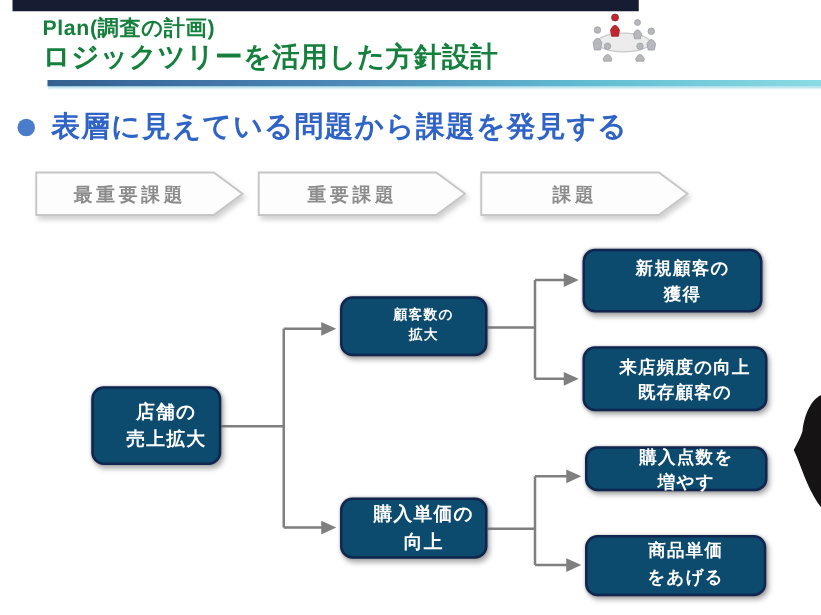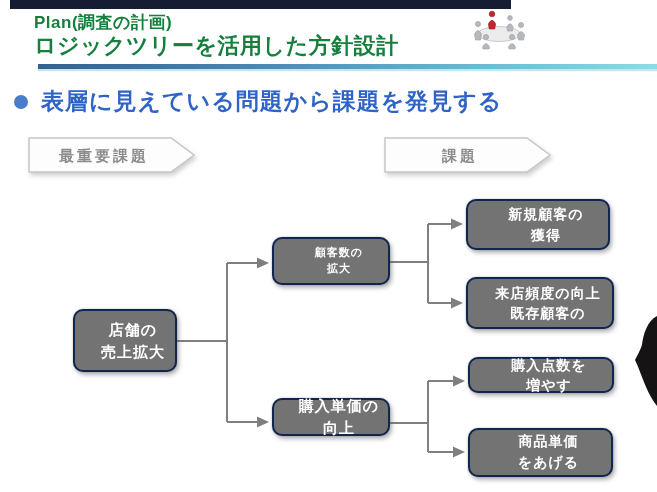--- a/index.html
+++ b/index.html
@@ -26,30 +26,30 @@
   .banner{position:absolute;top:136px;width:170px;height:40px;}
   .banner svg{overflow:visible;}
   .banner polygon{fill:#fdfdfd;stroke:#c6c6c6;stroke-width:1.5;
     filter:drop-shadow(2px 3px 2px rgba(0,0,0,.18));}
   .banner text{fill:#8c8c8c;font-size:15px;font-weight:bold;letter-spacing:3px;
     font-family:"Liberation Sans","DejaVu Sans",sans-serif;}
   
   .connectors{position:absolute;left:0;top:0;pointer-events:none;}
   .node{
     position:absolute;display:flex;flex-direction:column;align-items:center;justify-content:center;
-    background:#737373;border:2px solid #10264f;border-radius:10px;
+    background:#0c4a6e;border:2px solid #10264f;border-radius:10px;
     color:#ffffff;font-weight:bold;text-align:center;line-height:1.45;box-sizing:border-box;
     box-shadow:2px 3px 4px rgba(90,90,90,.45),0 0 2px rgba(120,120,120,.5);
     letter-spacing:1px;
     padding-left:16px;
   }
   .node span{display:block;}
   .n-root{left:73px;top:309px;width:104px;height:63px;font-size:15px;}
   .n-mid1{left:272px;top:237px;width:118px;height:48px;font-size:11px;}
-  .n-mid2{left:272px;top:398px;width:118px;height:38px;font-size:15px;}
+  .n-mid2{left:272px;top:398px;width:118px;height:49px;font-size:15px;}
   .n-leaf1{left:466px;top:199px;width:144px;height:51px;font-size:14px;}
   .n-leaf2{left:466px;top:277px;width:148px;height:52px;font-size:14px;}
   .n-leaf3{left:468px;top:357px;width:146px;height:36px;font-size:14px;}
   .n-leaf4{left:468px;top:428px;width:145px;height:49px;font-size:14px;font-family:Liberation Serif, serif;}
   
   .silhouette{position:absolute;left:633px;top:314px;}
 </style>
 </head>
 <body>
 
@@ -90,20 +90,26 @@
 
   <div class="section-heading">
     <span class="bullet"></span>
     <span class="heading-text">表層に見えている問題から課題を発見する</span>
   </div>
 
   <div class="banner" style="left:28px;">
     <svg width="170" height="40" viewBox="0 0 170 40">
       <polygon points="1,2 143,2 166,19 143,36 1,36"></polygon>
       <text x="76" y="25" text-anchor="middle">最重要課題</text>
+    </svg>
+  </div>
+  <div class="banner" style="left:206px;">
+    <svg width="170" height="40" viewBox="0 0 170 40">
+      <polygon points="1,2 143,2 166,19 143,36 1,36"></polygon>
+      <text x="76" y="25" text-anchor="middle">重要課題</text>
     </svg>
   </div>
   <div class="banner" style="left:384px;">
     <svg width="170" height="40" viewBox="0 0 170 40">
       <polygon points="1,2 143,2 166,19 143,36 1,36"></polygon>
       <text x="76" y="25" text-anchor="middle">課題</text>
     </svg>
   </div>
 
   <svg class="connectors" width="657" height="492" viewBox="0 0 657 492">

